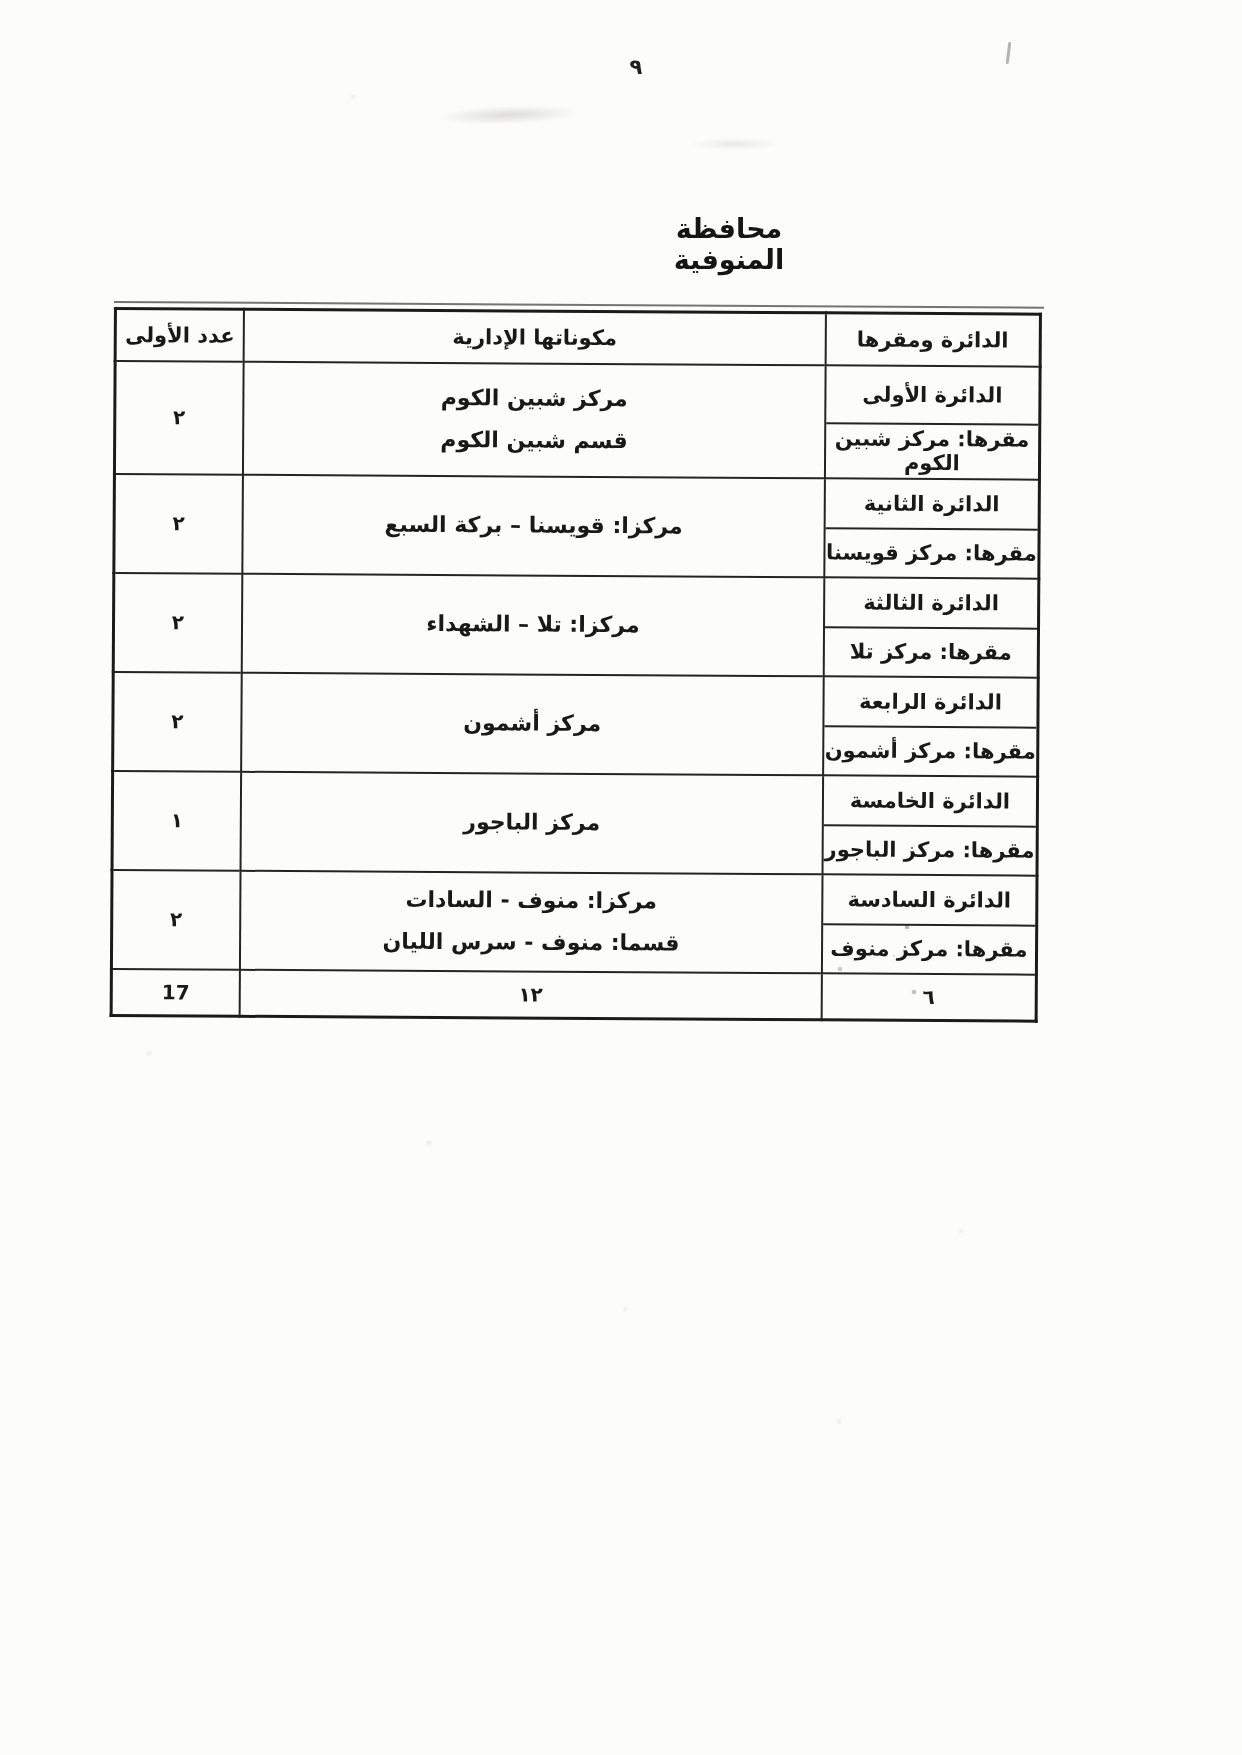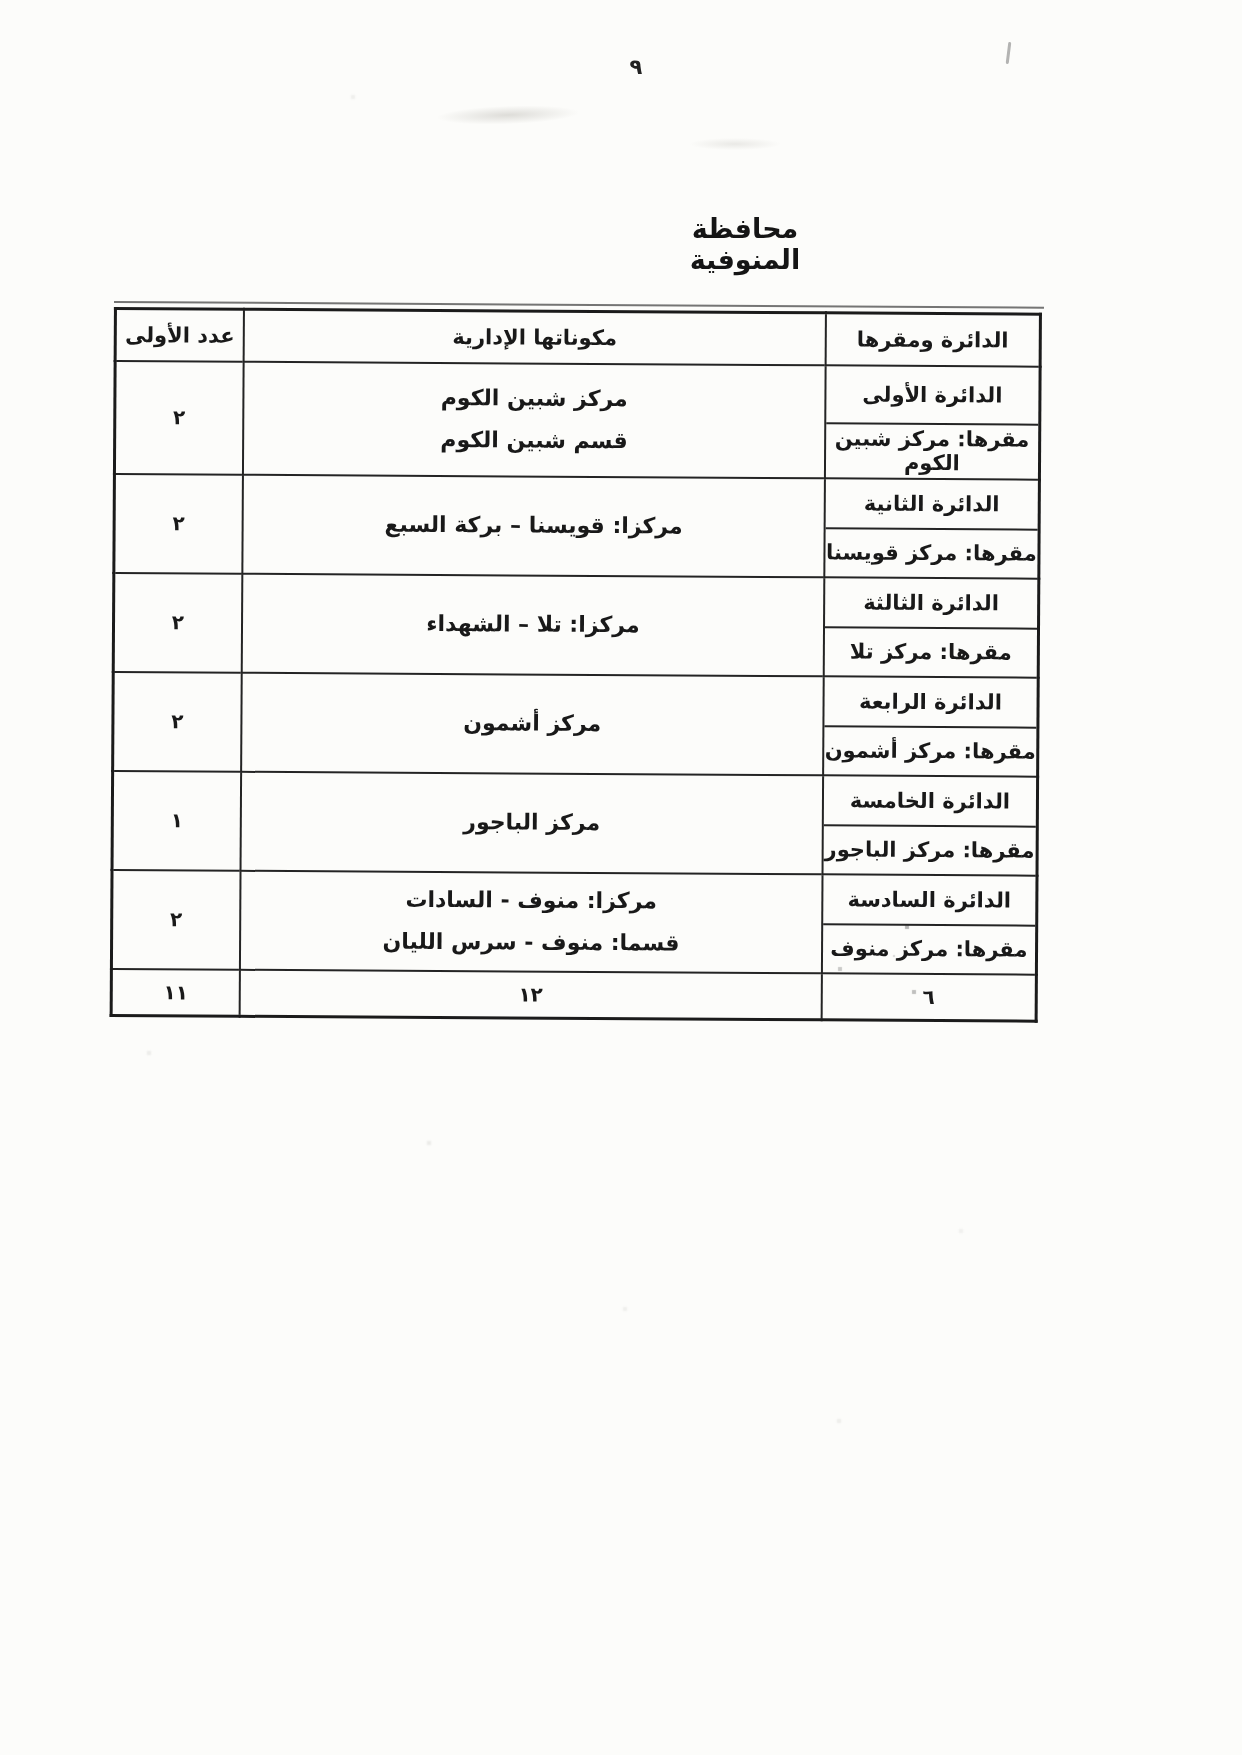--- a/index.html
+++ b/index.html
@@ -6,21 +6,21 @@
   body{width:1242px;height:1755px;background:#e9e9e7;font-family:"DejaVu Sans",sans-serif;}
   .page{
     position:relative;width:1242px;height:1755px;overflow:hidden;
     background:#fcfcfa;color:#1d1d1d;
   }
   .page-number{
     position:absolute;top:55px;left:616px;width:40px;text-align:center;
     font-size:21px;font-weight:bold;color:#222;
   }
   .doc-title{
-    position:absolute;top:213px;left:650px;width:190px;text-align:center;
+    position:absolute;top:213px;left:634px;width:190px;text-align:center;
     direction:rtl;font-size:27px;font-weight:bold;color:#151515;
     letter-spacing:0px;
   }
   .table-wrap{
     position:absolute;left:114px;top:301px;width:930px;
     transform:rotate(0.35deg);transform-origin:0 0;
     border-top:2px solid rgba(45,45,45,.65);
     padding-top:4px;
   }
   table.districts{
@@ -177,20 +177,20 @@
           <td class="components-cell">
             <div class="line">مركزا: منوف - السادات</div>
             <div class="line">قسما: منوف - سرس الليان</div>
           </td>
           <td class="seats-cell">٢</td>
         </tr>
 
         <tr class="totals-row">
           <td>٦</td>
           <td>١٢</td>
-          <td>١١</td>
+          <td>17</td>
         </tr>
 
       </tbody>
     </table>
   </div>
 
 </div>
 
 </body></html>

